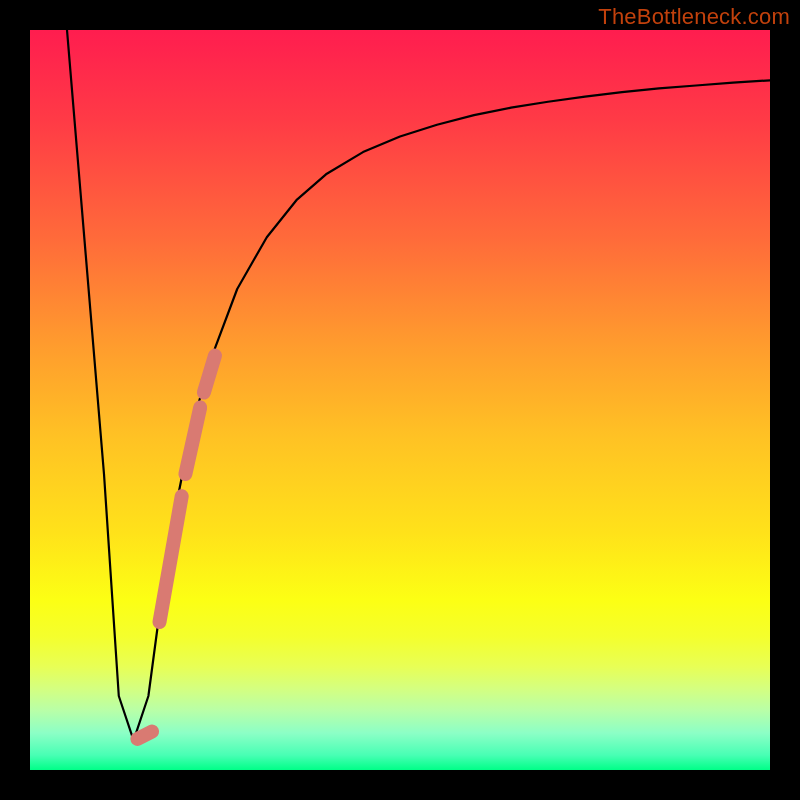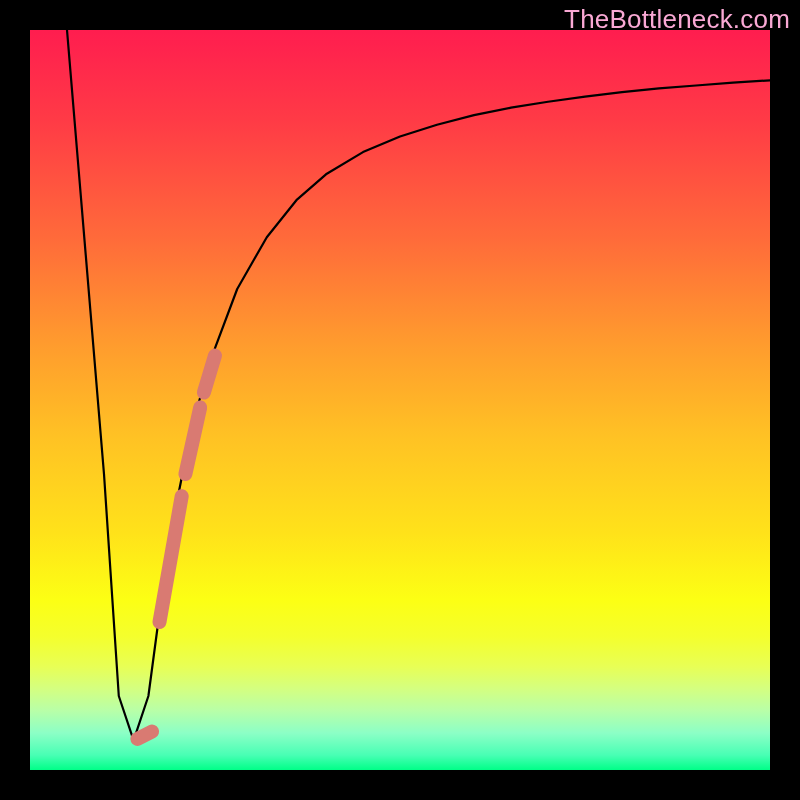--- a/index.html
+++ b/index.html
@@ -38,22 +38,22 @@
       #b8ffa8 92%,
       #8cffc6 95%,
       #48ffb4 98%,
       #00ff88 100%
     );
   }
   .watermark {
     position: absolute;
     top: 4px;
     right: 10px;
-    color: #f9a8d4;
-    font-size: 26px;
+    color: #c2410c;
+    font-size: 22px;
     font-weight: 500;
     letter-spacing: 0.2px;
     user-select: none;
   }
   svg.curve {
     position: absolute;
     left: 0; top: 0;
     width: 740px;
     height: 740px;
     overflow: visible;

